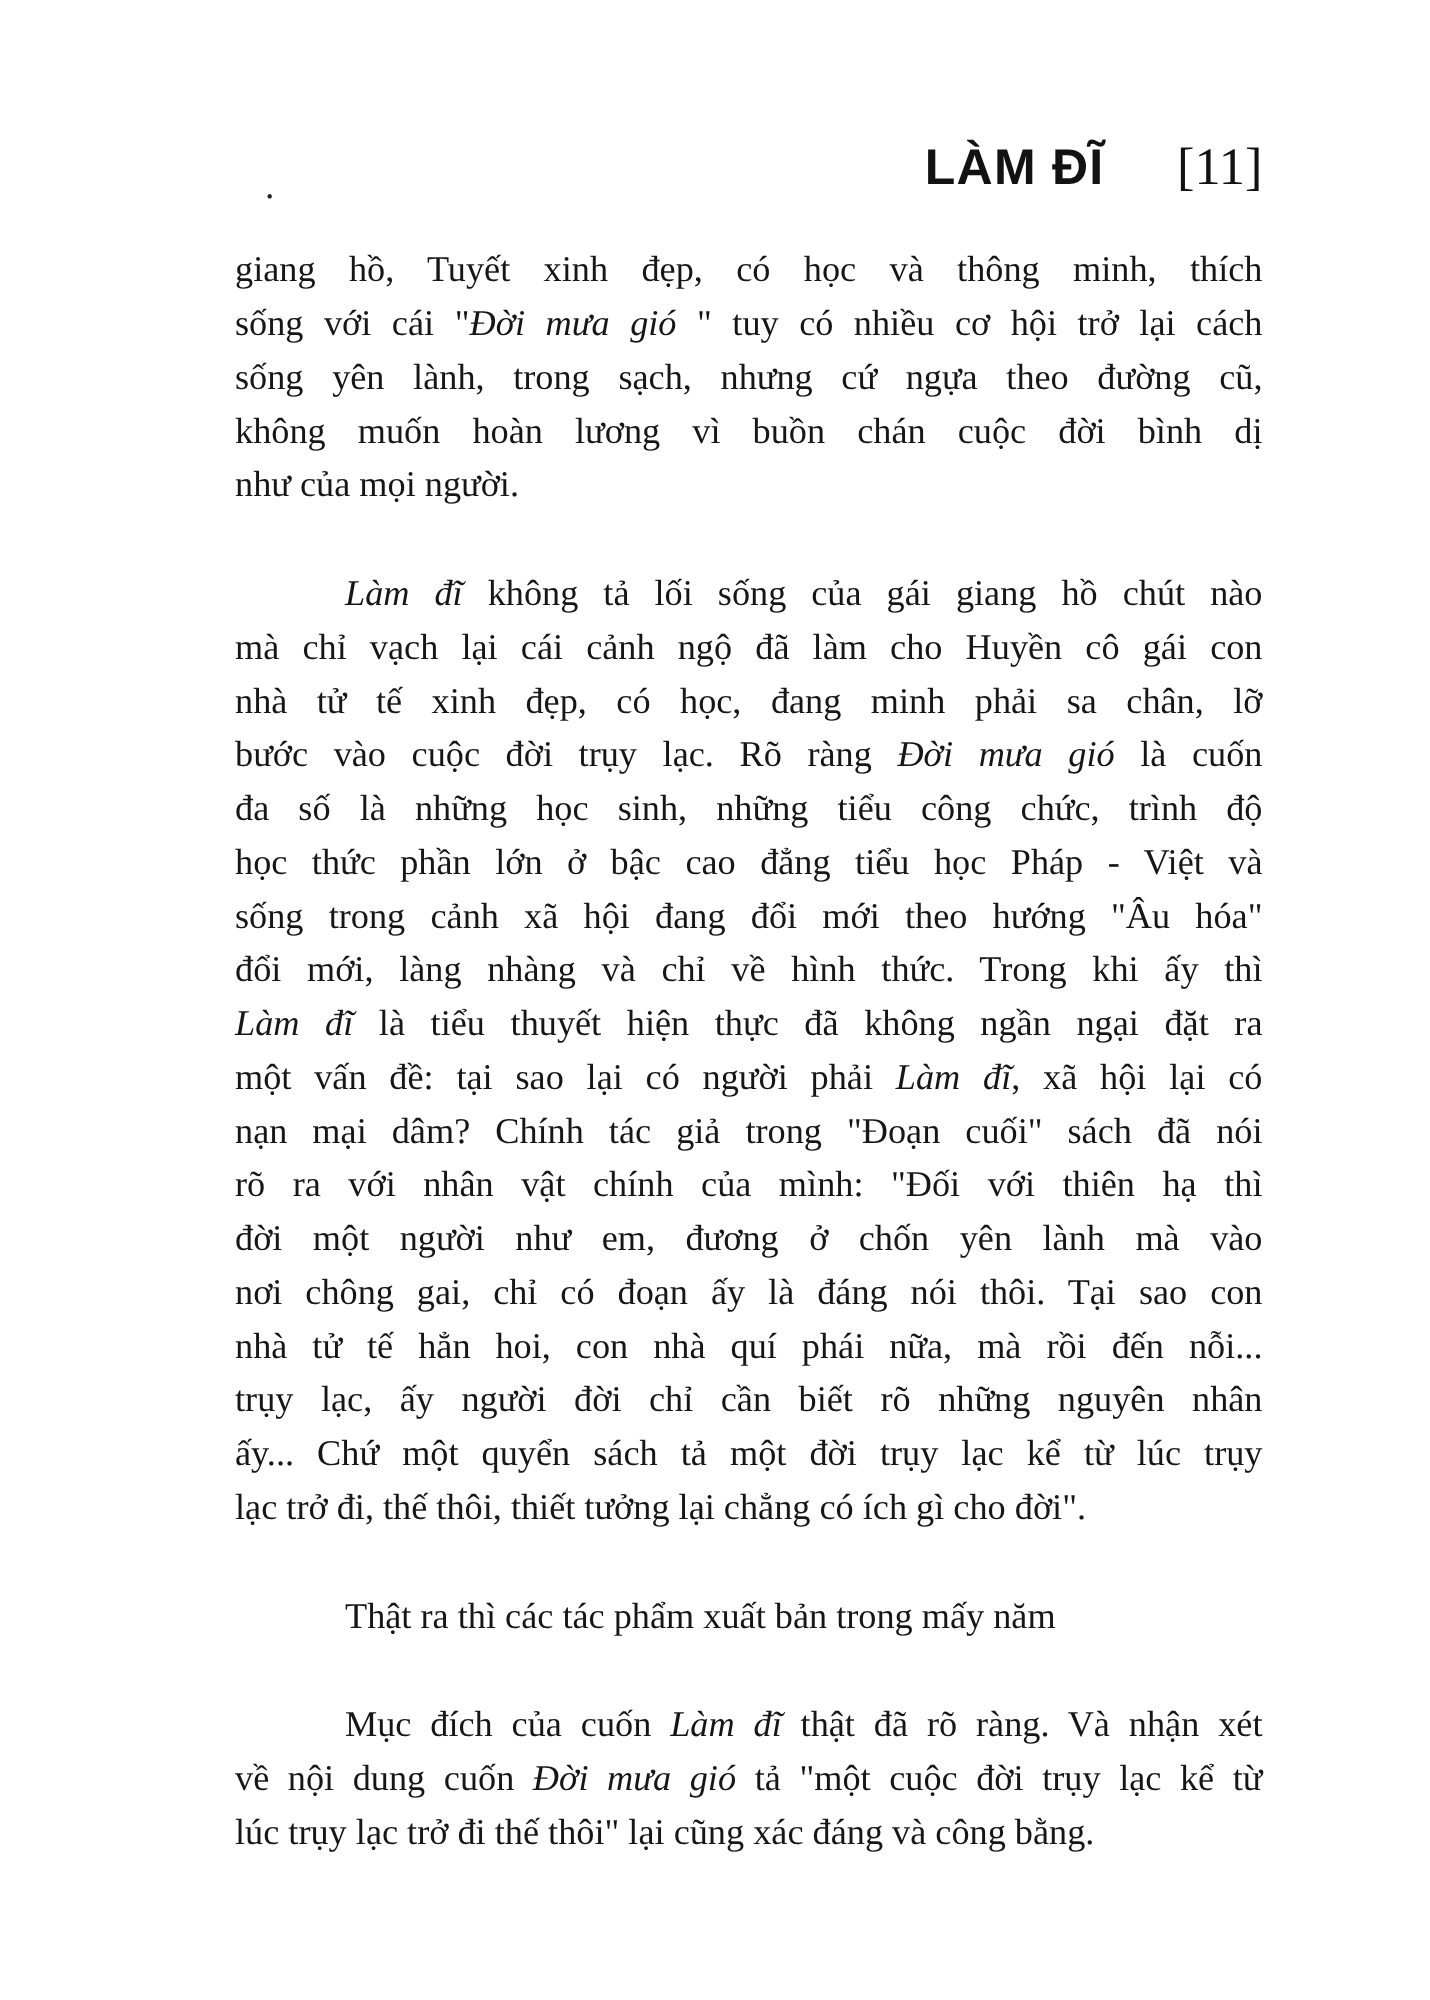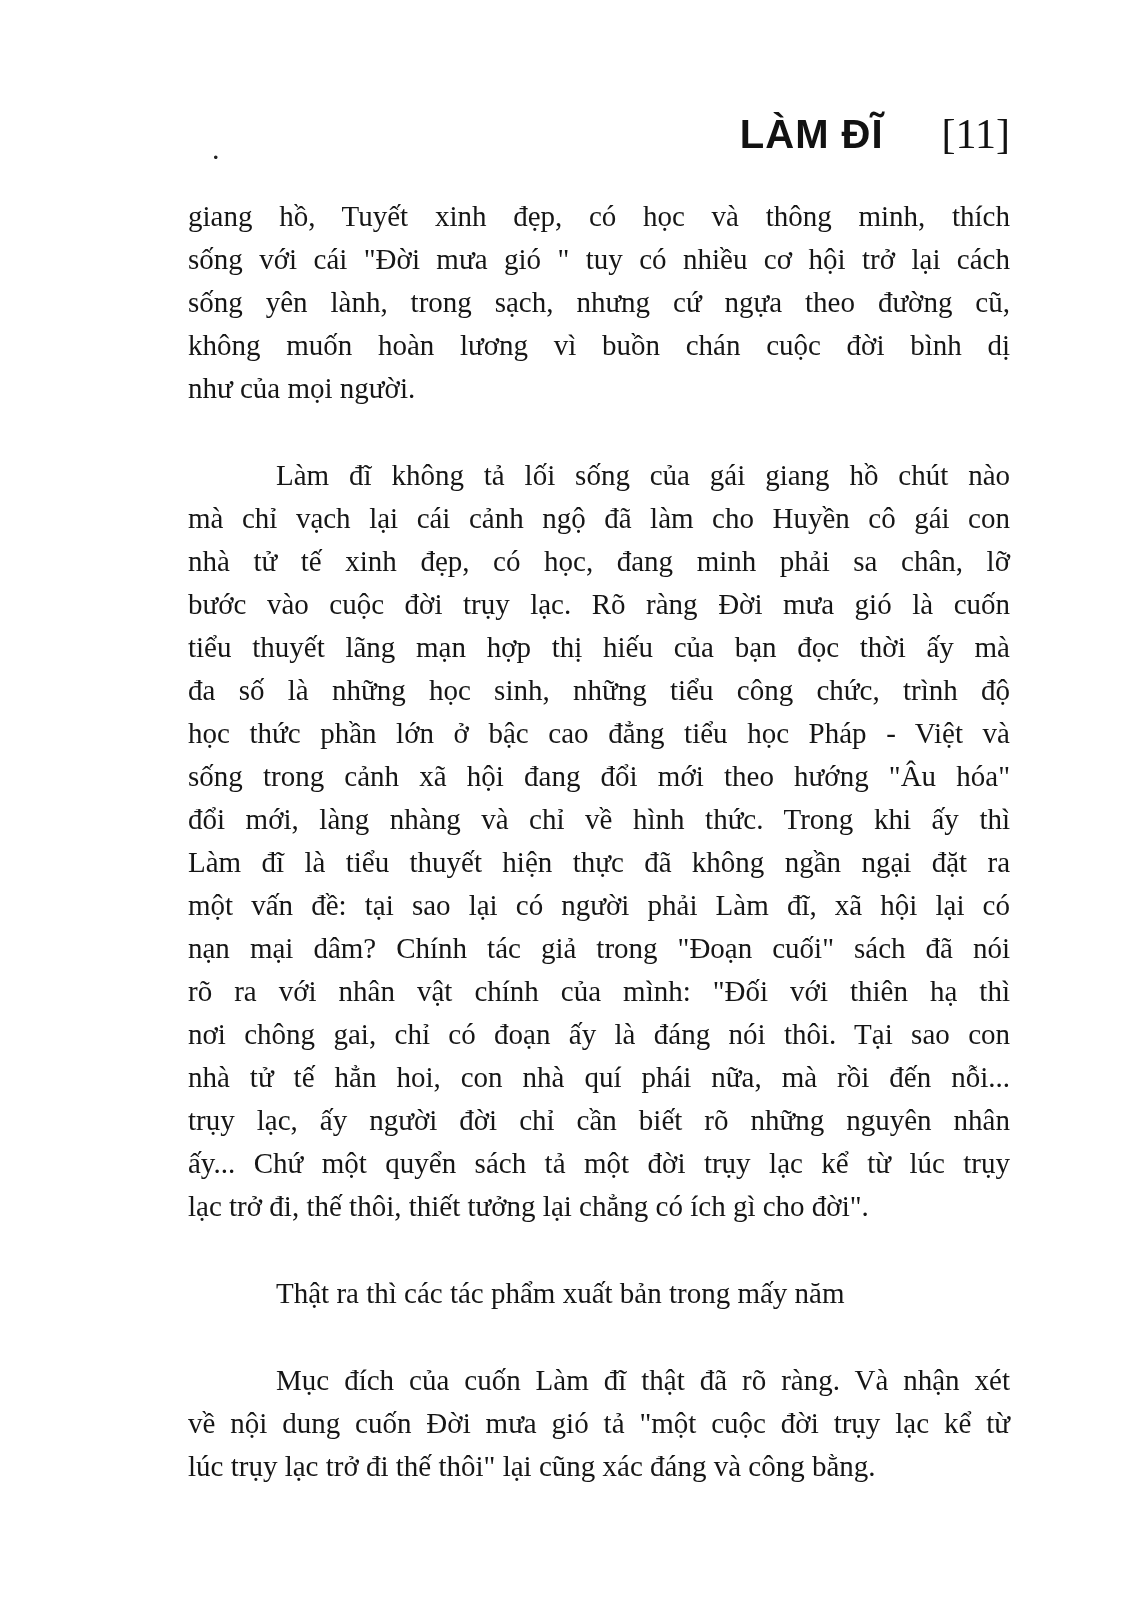--- a/index.html
+++ b/index.html
@@ -54,21 +54,21 @@
   .paragraph { margin-bottom: 14px; }
   .line {
     font-size: 29px;
     line-height: 43px;
     text-align: justify;
     text-align-last: justify;
     white-space: normal;
   }
   .line.last { text-align-last: left; }
   .line.indent { padding-left: 88px; margin-top: 44px; }
-  .seg.italic { }
+  .seg.italic { font-style: italic; }
 </style>
 </head>
 <body>
 
 <div class="page">
 
   <div class="running-header">
     <span class="running-title">LÀM ĐĨ</span>
     <span class="running-pagenum">[11]</span>
   </div>
@@ -81,29 +81,29 @@
         <div class="line"><span class="seg">sống với cái "</span><span class="seg italic">Đời mưa gió</span><span class="seg"> " tuy có nhiều cơ hội trở lại cách</span></div>
         <div class="line"><span class="seg">sống yên lành, trong sạch, nhưng cứ ngựa theo đường cũ,</span></div>
         <div class="line"><span class="seg">không muốn hoàn lương vì buồn chán cuộc đời bình dị</span></div>
         <div class="line last"><span class="seg">như của mọi người.</span></div>
       </div>
       <div class="paragraph">
         <div class="line indent"><span class="seg italic">Làm đĩ</span><span class="seg"> không tả lối sống của gái giang hồ chút nào</span></div>
         <div class="line"><span class="seg">mà chỉ vạch lại cái cảnh ngộ đã làm cho Huyền cô gái con</span></div>
         <div class="line"><span class="seg">nhà tử tế xinh đẹp, có học, đang minh phải sa chân, lỡ</span></div>
         <div class="line"><span class="seg">bước vào cuộc đời trụy lạc. Rõ ràng </span><span class="seg italic">Đời mưa gió</span><span class="seg"> là cuốn</span></div>
-        <div class="line"><span class="seg">tiểu thuyết lãng mạn hợp thị hiếu của bạn đọc thời ấy mà</span></div>
         <div class="line"><span class="seg">đa số là những học sinh, những tiểu công chức, trình độ</span></div>
         <div class="line"><span class="seg">học thức phần lớn ở bậc cao đẳng tiểu học Pháp - Việt và</span></div>
         <div class="line"><span class="seg">sống trong cảnh xã hội đang đổi mới theo hướng "Âu hóa"</span></div>
         <div class="line"><span class="seg">đổi mới, làng nhàng và chỉ về hình thức. Trong khi ấy thì</span></div>
         <div class="line"><span class="seg italic">Làm đĩ</span><span class="seg"> là tiểu thuyết hiện thực đã không ngần ngại đặt ra</span></div>
         <div class="line"><span class="seg">một vấn đề: tại sao lại có người phải </span><span class="seg italic">Làm đĩ</span><span class="seg">, xã hội lại có</span></div>
         <div class="line"><span class="seg">nạn mại dâm? Chính tác giả trong "Đoạn cuối" sách đã nói</span></div>
         <div class="line"><span class="seg">rõ ra với nhân vật chính của mình: "Đối với thiên hạ thì</span></div>
+        <div class="line"><span class="seg">đời một người như em, đương ở chốn yên lành mà vào</span></div>
         <div class="line"><span class="seg">nơi chông gai, chỉ có đoạn ấy là đáng nói thôi. Tại sao con</span></div>
         <div class="line"><span class="seg">nhà tử tế hẳn hoi, con nhà quí phái nữa, mà rồi đến nỗi...</span></div>
         <div class="line"><span class="seg">trụy lạc, ấy người đời chỉ cần biết rõ những nguyên nhân</span></div>
         <div class="line"><span class="seg">ấy... Chứ một quyển sách tả một đời trụy lạc kể từ lúc trụy</span></div>
         <div class="line last"><span class="seg">lạc trở đi, thế thôi, thiết tưởng lại chẳng có ích gì cho đời".</span></div>
       </div>
       <div class="paragraph">
         <div class="line last indent"><span class="seg">Thật ra thì các tác phẩm xuất bản trong mấy năm</span></div>
       </div>
       <div class="paragraph">

